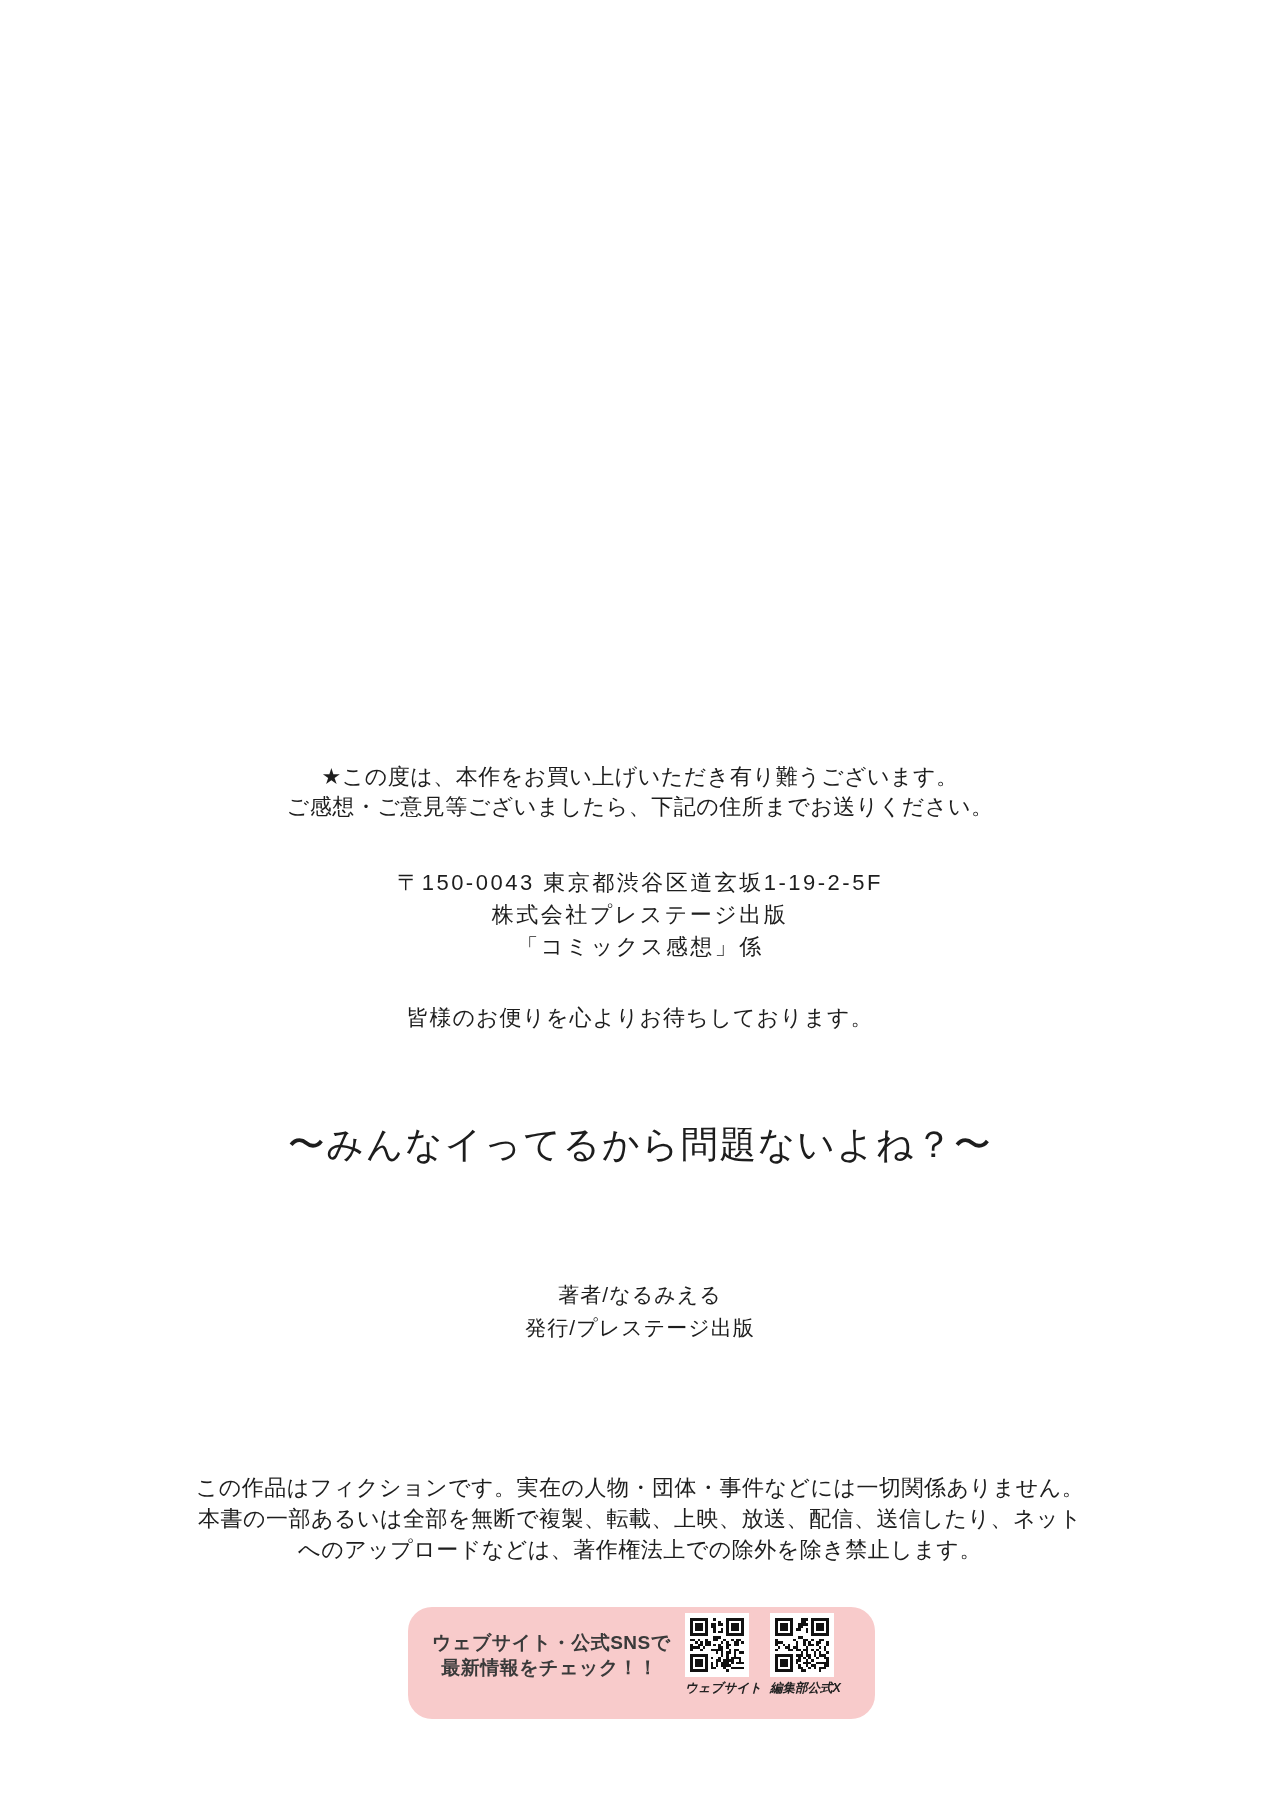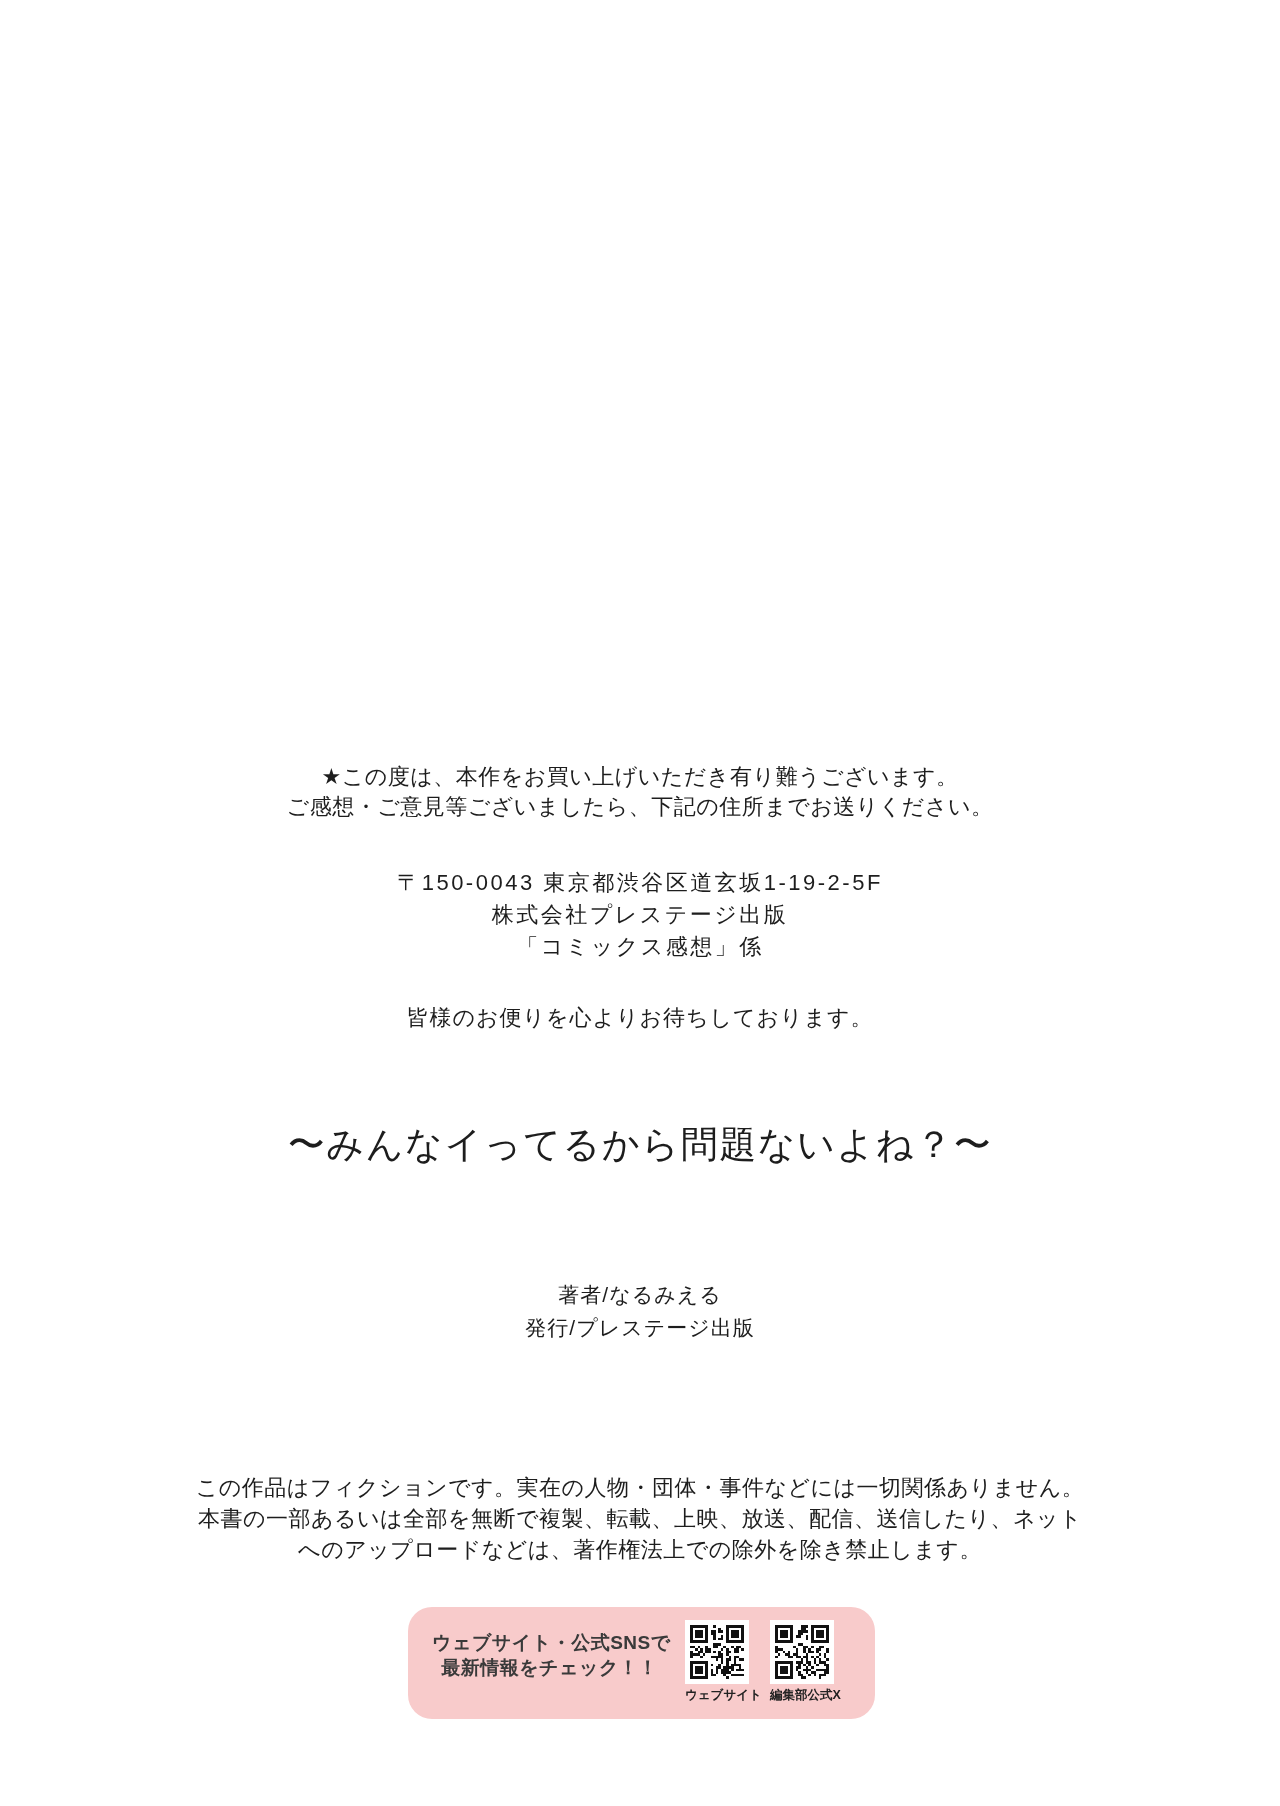--- a/index.html
+++ b/index.html
@@ -25,21 +25,21 @@
   .disclaimer{top:1472px;font-size:22px;line-height:31px;letter-spacing:0.5px;}
   .promo-box{
     position:absolute;left:408px;top:1607px;
     width:467px;height:112px;border-radius:24px;
   }
   .promo-text{
     position:absolute;left:24px;top:23px;width:235px;
     text-align:center;font-size:19px;line-height:25px;
     font-weight:bold;color:#3a3a3a;letter-spacing:0.5px;white-space:pre;
   }
-  .qr-group{position:absolute;top:13px;}
+  .qr-group{position:absolute;top:6px;font-style:italic;}
   .qr-group.g1{left:277px;width:64px;}
   .qr-group.g2{left:362px;width:64px;}
   .qr-white{
     width:64px;height:64px;background:#ffffff;
     box-sizing:border-box;padding:5px;
   }
   .qr-white svg{display:block;width:100%;height:100%;}
   .qr-white svg rect{fill:#111111;}
   .qr-label{
     margin-top:3px;text-align:center;

